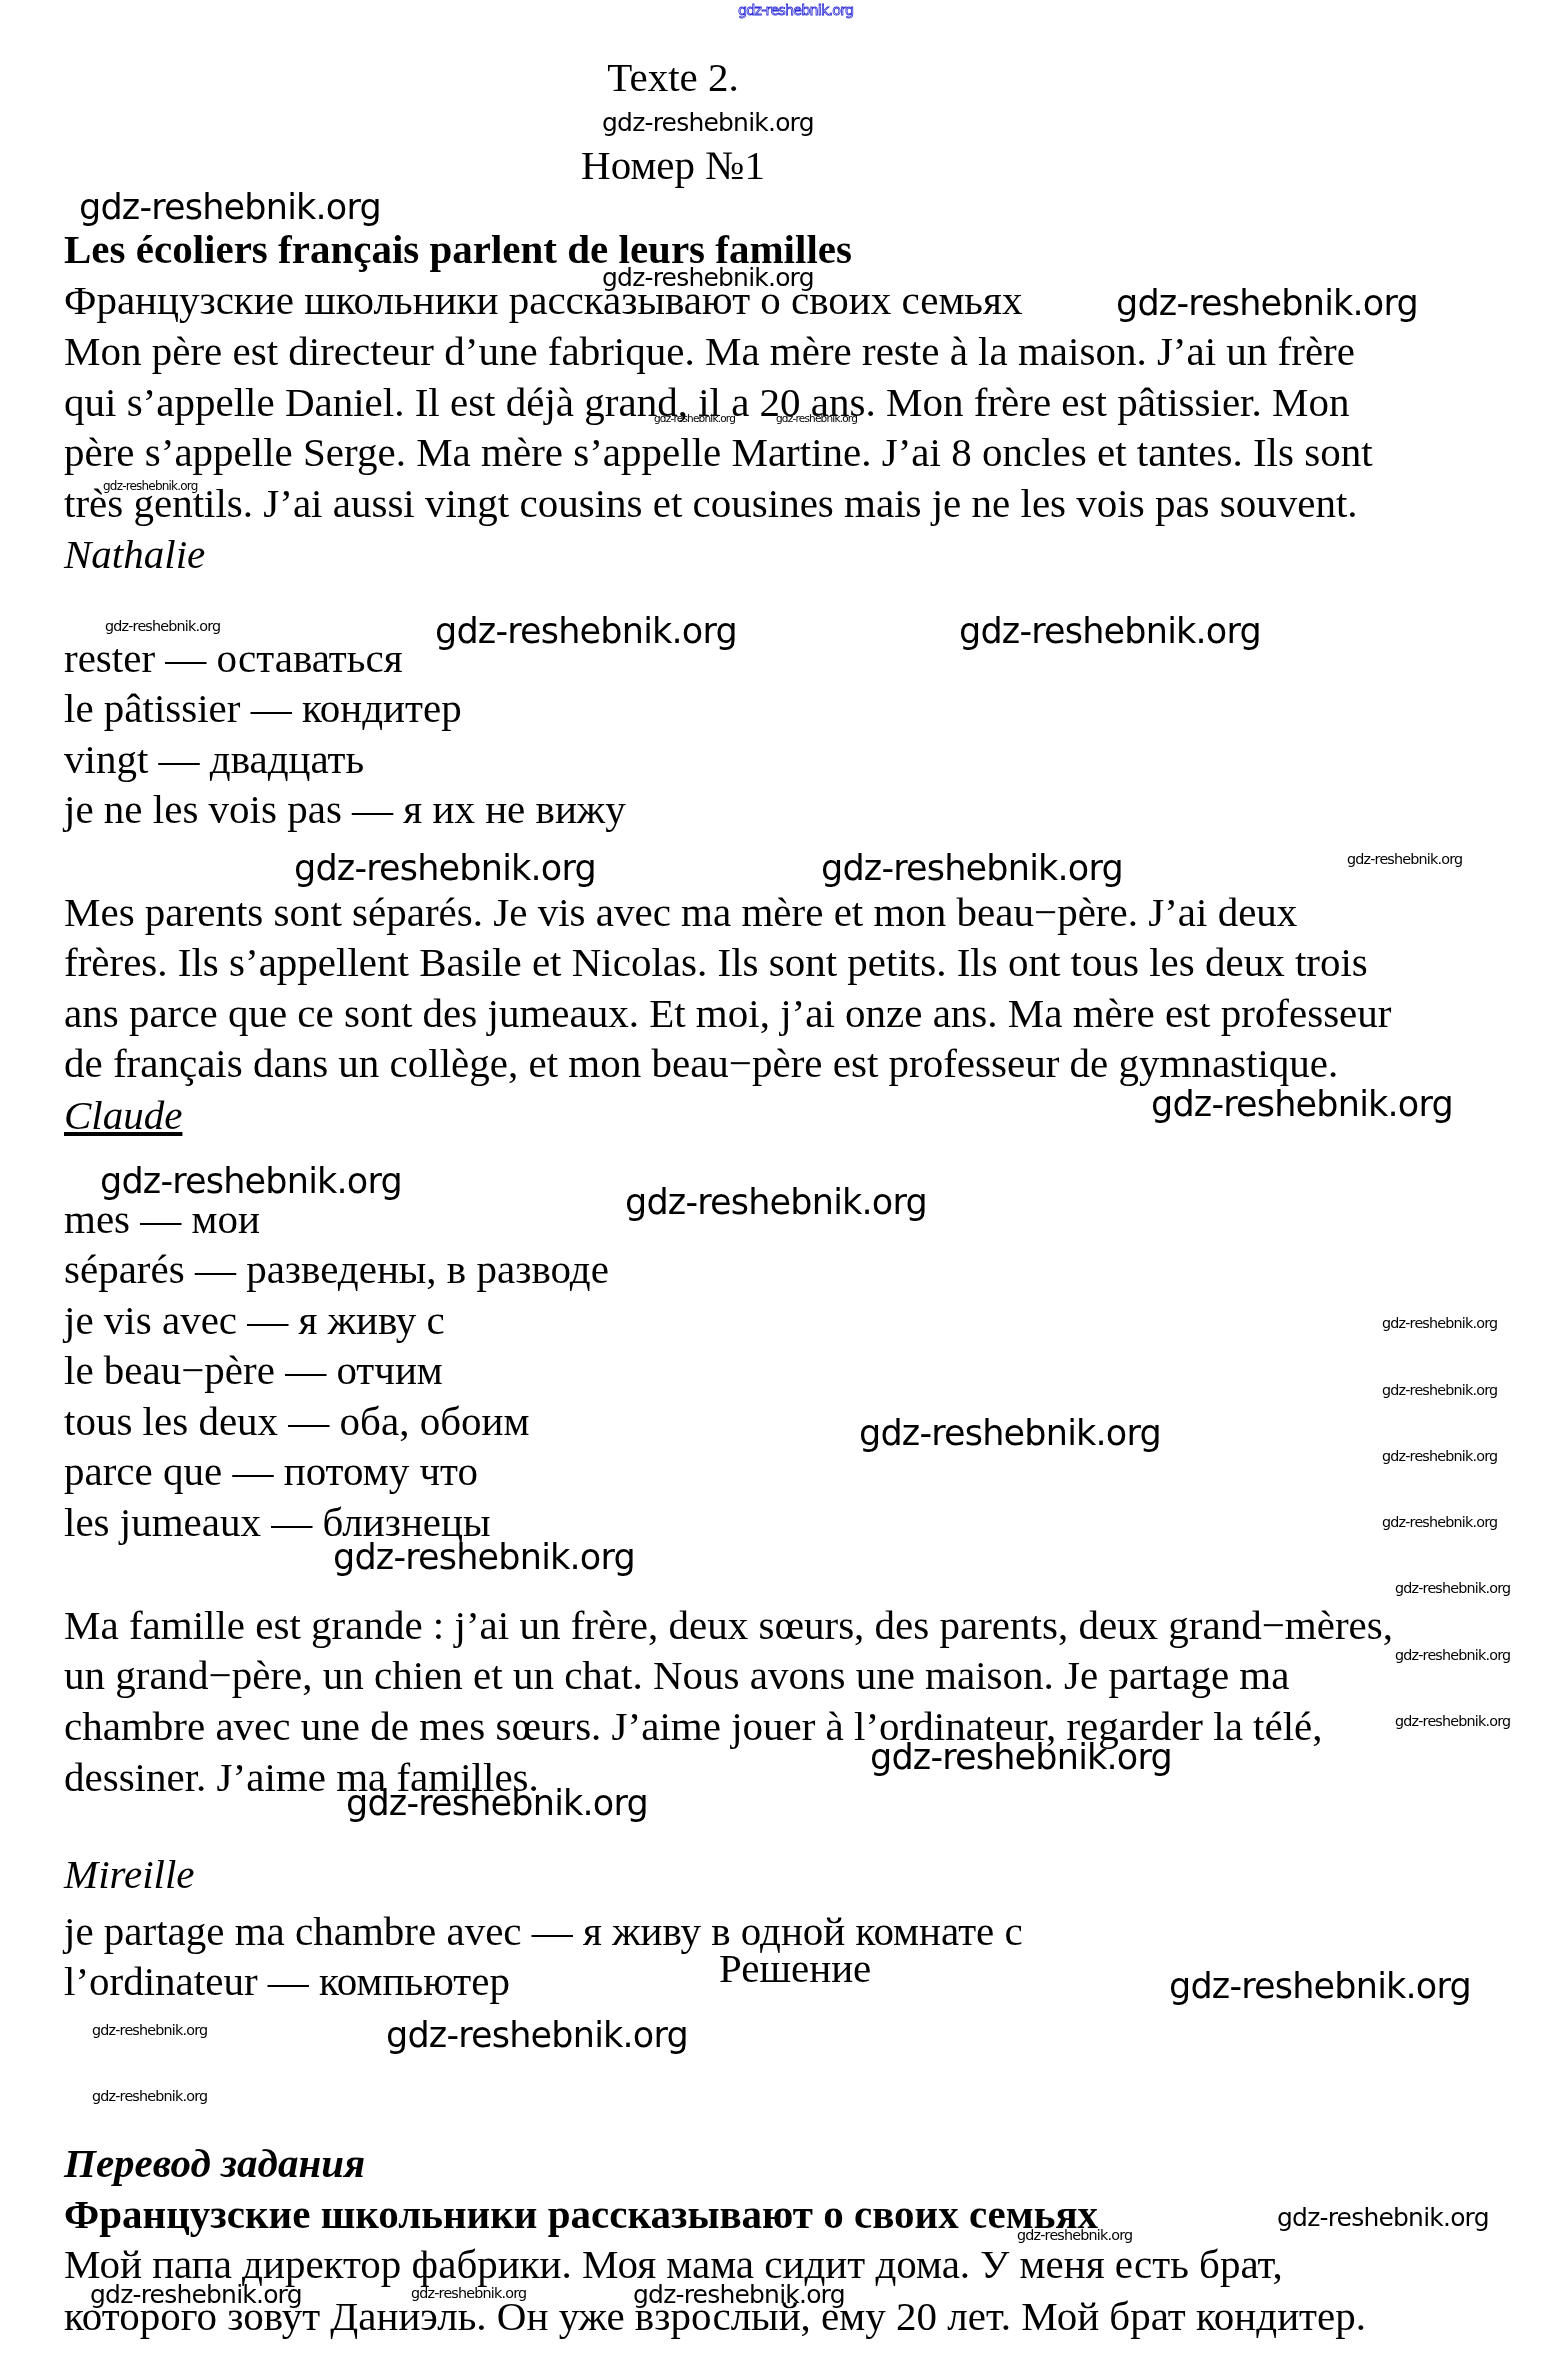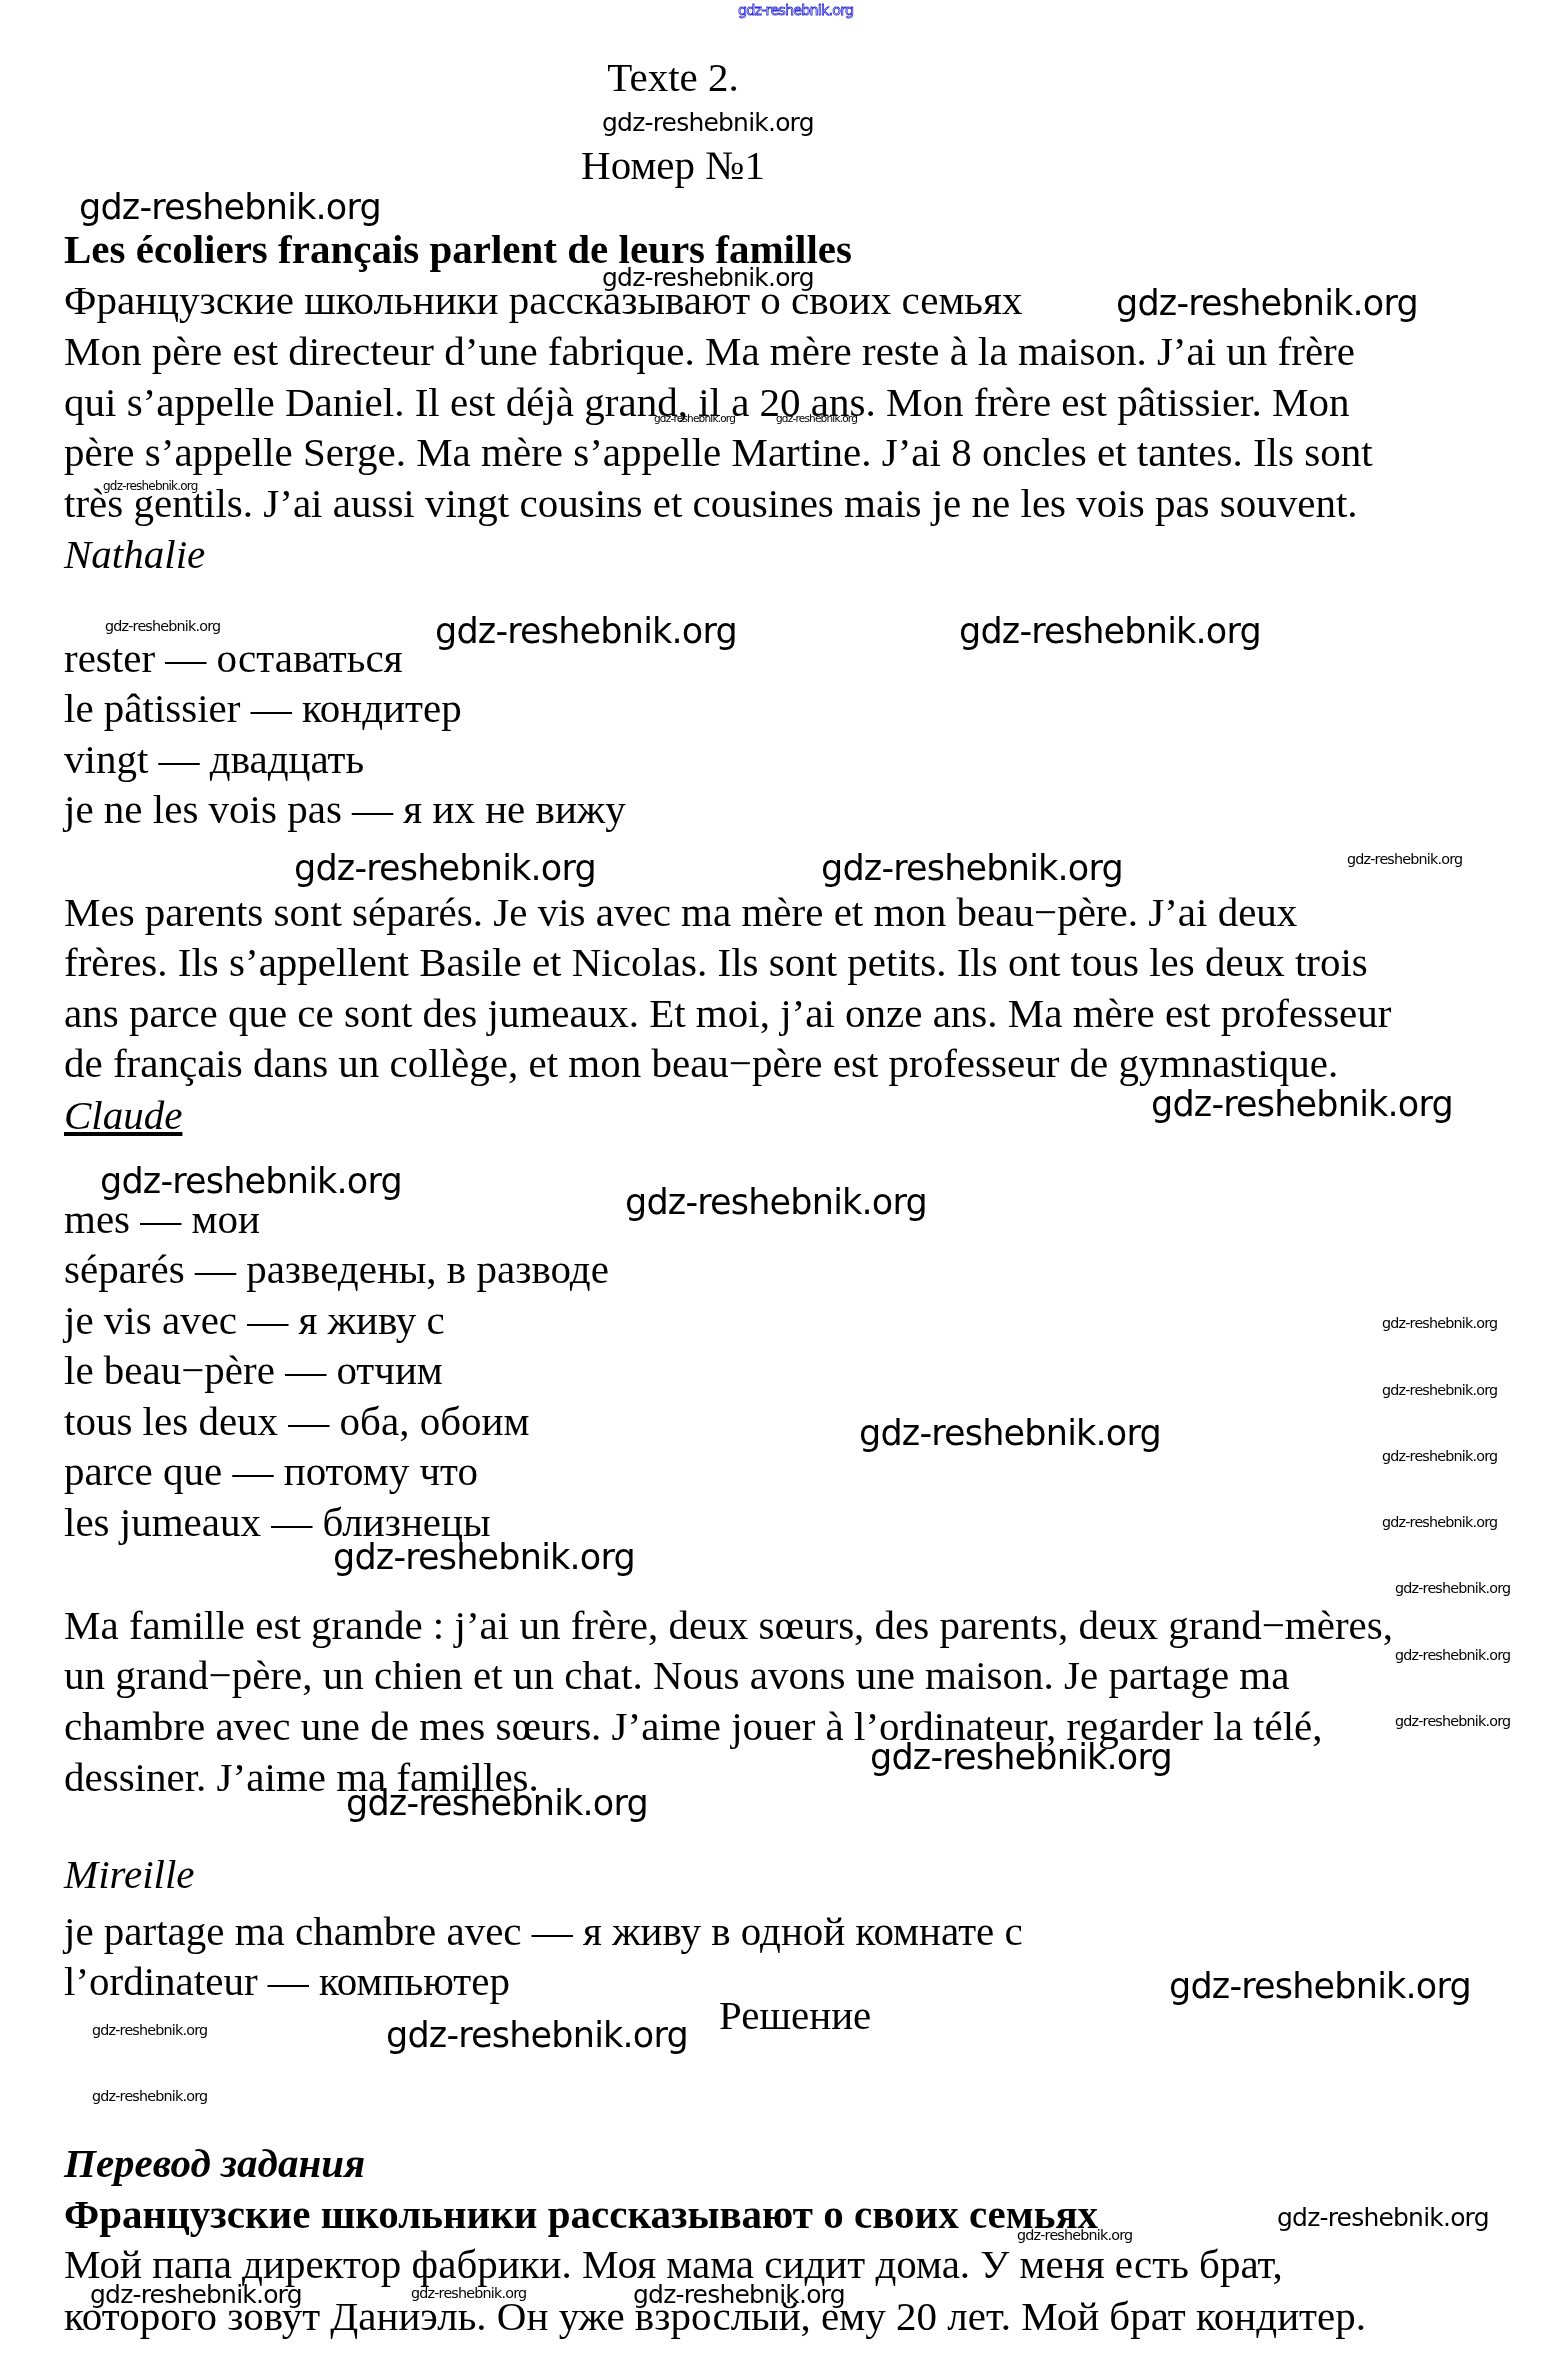--- a/index.html
+++ b/index.html
@@ -94,20 +94,20 @@
 
   <div class="ln" style="top:1605px;">Ma famille est grande : j’ai un frère, deux sœurs, des parents, deux grand−mères,</div>
   <div class="ln" style="top:1655px;">un grand−père, un chien et un chat. Nous avons une maison. Je partage ma</div>
   <div class="ln" style="top:1706px;">chambre avec une de mes sœurs. J’aime jouer à l’ordinateur, regarder la télé,</div>
   <div class="ln" style="top:1757px;">dessiner. J’aime ma familles.</div>
   <div class="ln ital" style="top:1808px;margin-top:46px;">Mireille</div>
 
   <div class="ln" style="top:1911px;">je partage ma chambre avec — я живу в одной комнате с</div>
   <div class="ln" style="top:1961px;">l’ordinateur — компьютер</div>
 
-  <div class="ln" style="left:719px; top:1995px;">Решение</div>
+  <div class="ln" style="left:719px; top:1948px;">Решение</div>
   <div class="ln bold ital" style="top:2143px;">Перевод задания</div>
   <div class="ln bold" style="top:2194px;">Французские школьники рассказывают о своих семьях</div>
   <div class="ln" style="top:2244px;">Мой папа директор фабрики. Моя мама сидит дома. У меня есть брат,</div>
   <div class="ln" style="top:2296px;">которого зовут Даниэль. Он уже взрослый, ему 20 лет. Мой брат кондитер.</div>
 
 </div>
 
 
 </body></html>

